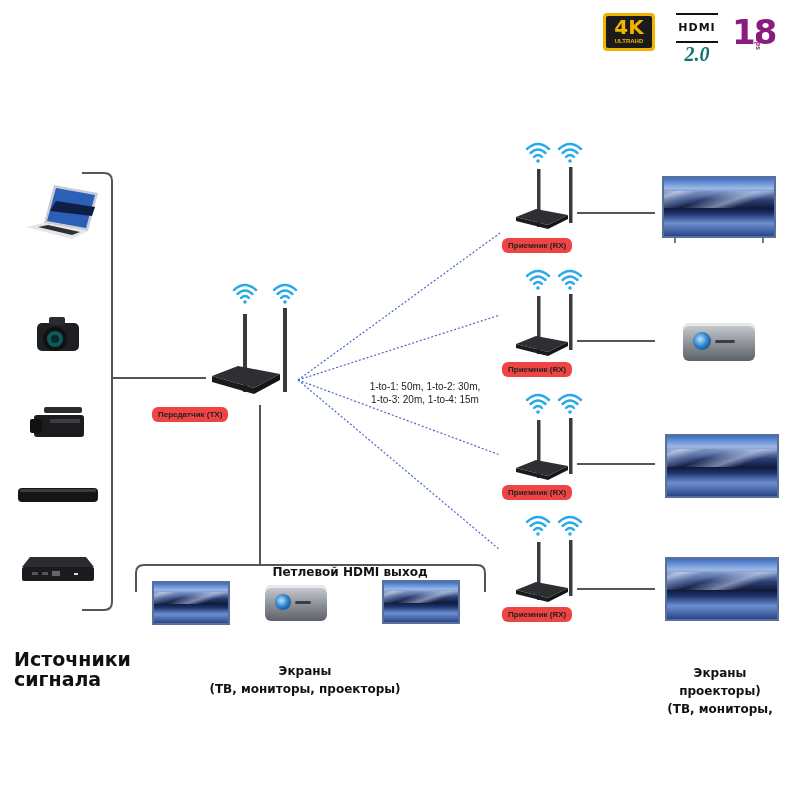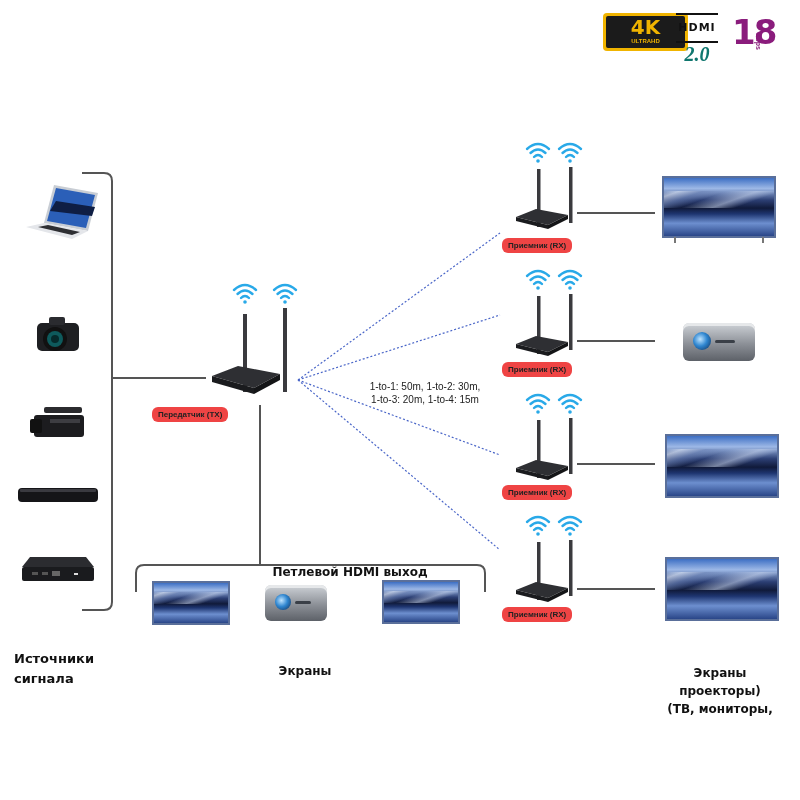--- a/index.html
+++ b/index.html
@@ -10,21 +10,21 @@
   .caption { position:absolute; font-weight:bold; color:#111; text-align:center; font-family:"DejaVu Sans", sans-serif;margin-top:28px; }
   .range-text { position:absolute; font-size:10px; color:#222; text-align:center; line-height:13px; }
   .screen { position:absolute; border:2px solid #5a6f9a; box-sizing:border-box;
     background: linear-gradient(180deg, #3d6fc4 0%, #9db8e6 18%, #2c3f74 38%, #101a3a 52%, #1e3570 62%, #6d8fcf 78%, #2a4688 100%); }
   .screen::before { content:""; position:absolute; left:0; right:0; top:22%; height:30%;
     background: linear-gradient(160deg, transparent 0%, #e8eef8 10%, #6f86b8 25%, transparent 40%, #c9d6ee 60%, transparent 75%); opacity:0.55; }
   .tv-stand-l, .tv-stand-r { position:absolute; width:2px; height:6px; background:#777; bottom:-7px; }
   .projector { position:absolute; border-radius:6px; background:linear-gradient(180deg,#cfd3d8 0%, #8c9097 55%, #5d6168 100%); box-shadow: inset 0 3px 0 #e6e8ea; }
   .projector .lens { position:absolute; border-radius:50%; background:radial-gradient(circle at 40% 40%, #bfe4ff 0%, #2f86d0 45%, #0d2b55 100%); }
   .projector .strip { position:absolute; height:3px; background:#3a3f47; border-radius:2px; }
-  .badge-4k { position:absolute; left:603px; top:13px; width:52px; height:38px; background:#f0b400; border-radius:4px;padding-left:33px; }
+  .badge-4k { position:absolute; left:603px; top:13px; width:52px; height:38px; background:#f0b400; border-radius:4px; }
   .badge-4k .inner { position:absolute; left:3px; top:3px; right:3px; bottom:3px; background:#1b1b1b; border-radius:2px; color:#f0b400; text-align:center; }
   .badge-4k .big { font-size:20px; font-weight:bold; line-height:22px; font-family:"DejaVu Sans", sans-serif; }
   .badge-4k .small { font-size:6px; font-weight:bold; line-height:7px; }
   .badge-hdmi { position:absolute; left:668px; top:13px; width:58px; height:40px; text-align:center; }
   .badge-hdmi .top { font-size:11px; font-weight:bold; letter-spacing:1px; color:#111; font-family:"DejaVu Sans", sans-serif; border-top:2px solid #111; border-bottom:2px solid #111; line-height:10px; display:inline-block; padding:8px 2px; }
   .badge-hdmi .ver { font-size:20px; font-style:italic; color:#0f766e; font-weight:bold; line-height:22px;font-family:Liberation Serif, serif; }
   .badge-18 { position:absolute; left:732px; top:12px; width:44px; height:42px; }
   .badge-18 .num { position:absolute; left:0; top:0; font-size:34px; line-height:40px; font-weight:bold; color:#8a1c7c; font-family:"DejaVu Sans", sans-serif; letter-spacing:-2px; }
   .badge-18 .unit { position:absolute; left:30px; top:20px; font-size:7px; font-weight:bold; color:#8a1c7c; transform:rotate(90deg); transform-origin:left top; white-space:nowrap; }
 </style>
@@ -101,21 +101,21 @@
 <div class="abs" style="left:22px;top:555px;width:72px;height:30px;">
   <svg width="72" height="30" viewBox="0 0 72 30">
     <polygon points="8,2 64,2 72,12 0,12" fill="#2b2c30"></polygon>
     <rect x="0" y="12" width="72" height="14" rx="2" fill="#1a1b1e"></rect>
     <rect x="10" y="17" width="6" height="3" fill="#555"></rect>
     <rect x="20" y="17" width="6" height="3" fill="#555"></rect>
     <rect x="30" y="16" width="8" height="5" fill="#666"></rect>
     <rect x="52" y="18" width="4" height="2" fill="#ddd"></rect>
   </svg>
 </div>
-<div class="caption" style="left:14px;top:621px;font-size:13px;line-height:20px;text-align:left;">
+<div class="caption" style="left:14px;top:621px;font-size:19px;line-height:20px;text-align:left;">
   <div>Источники</div>
   <div>сигнала</div>
 </div>
 
 <div class="abs" style="left:208px;top:276px;width:95px;height:125px;">
   <svg width="95" height="125" viewBox="0 0 95 125">
     <g fill="none" stroke="#29a9e8" stroke-width="2.4" stroke-linecap="round">
       <path d="M26,14 Q37,4 48,14"></path>
         <path d="M29.5,18 Q37,11 44.5,18"></path>
         <path d="M33,22 Q37,18 41,22"></path>
@@ -233,13 +233,14 @@
 
 <div class="caption" style="left:255px;top:537px;width:190px;font-size:12px;">Петлевой HDMI выход</div>
 <div class="screen" style="left:152px;top:581px;width:78px;height:44px;"></div>
 <div class="projector" style="left:265px;top:585px;width:62px;height:36px;">
   <span class="lens" style="left:10px;top:9px;width:16px;height:16px;"></span>
   <span class="strip" style="left:30px;top:16px;width:16px;"></span>
 </div>
 <div class="screen" style="left:382px;top:580px;width:78px;height:44px;"></div>
 <div class="caption" style="left:180px;top:634px;width:250px;font-size:12px;line-height:18px;">
   <div>Экраны</div>
+  <div>(ТВ, мониторы, проекторы)</div>
 </div>
 
 </body></html>

